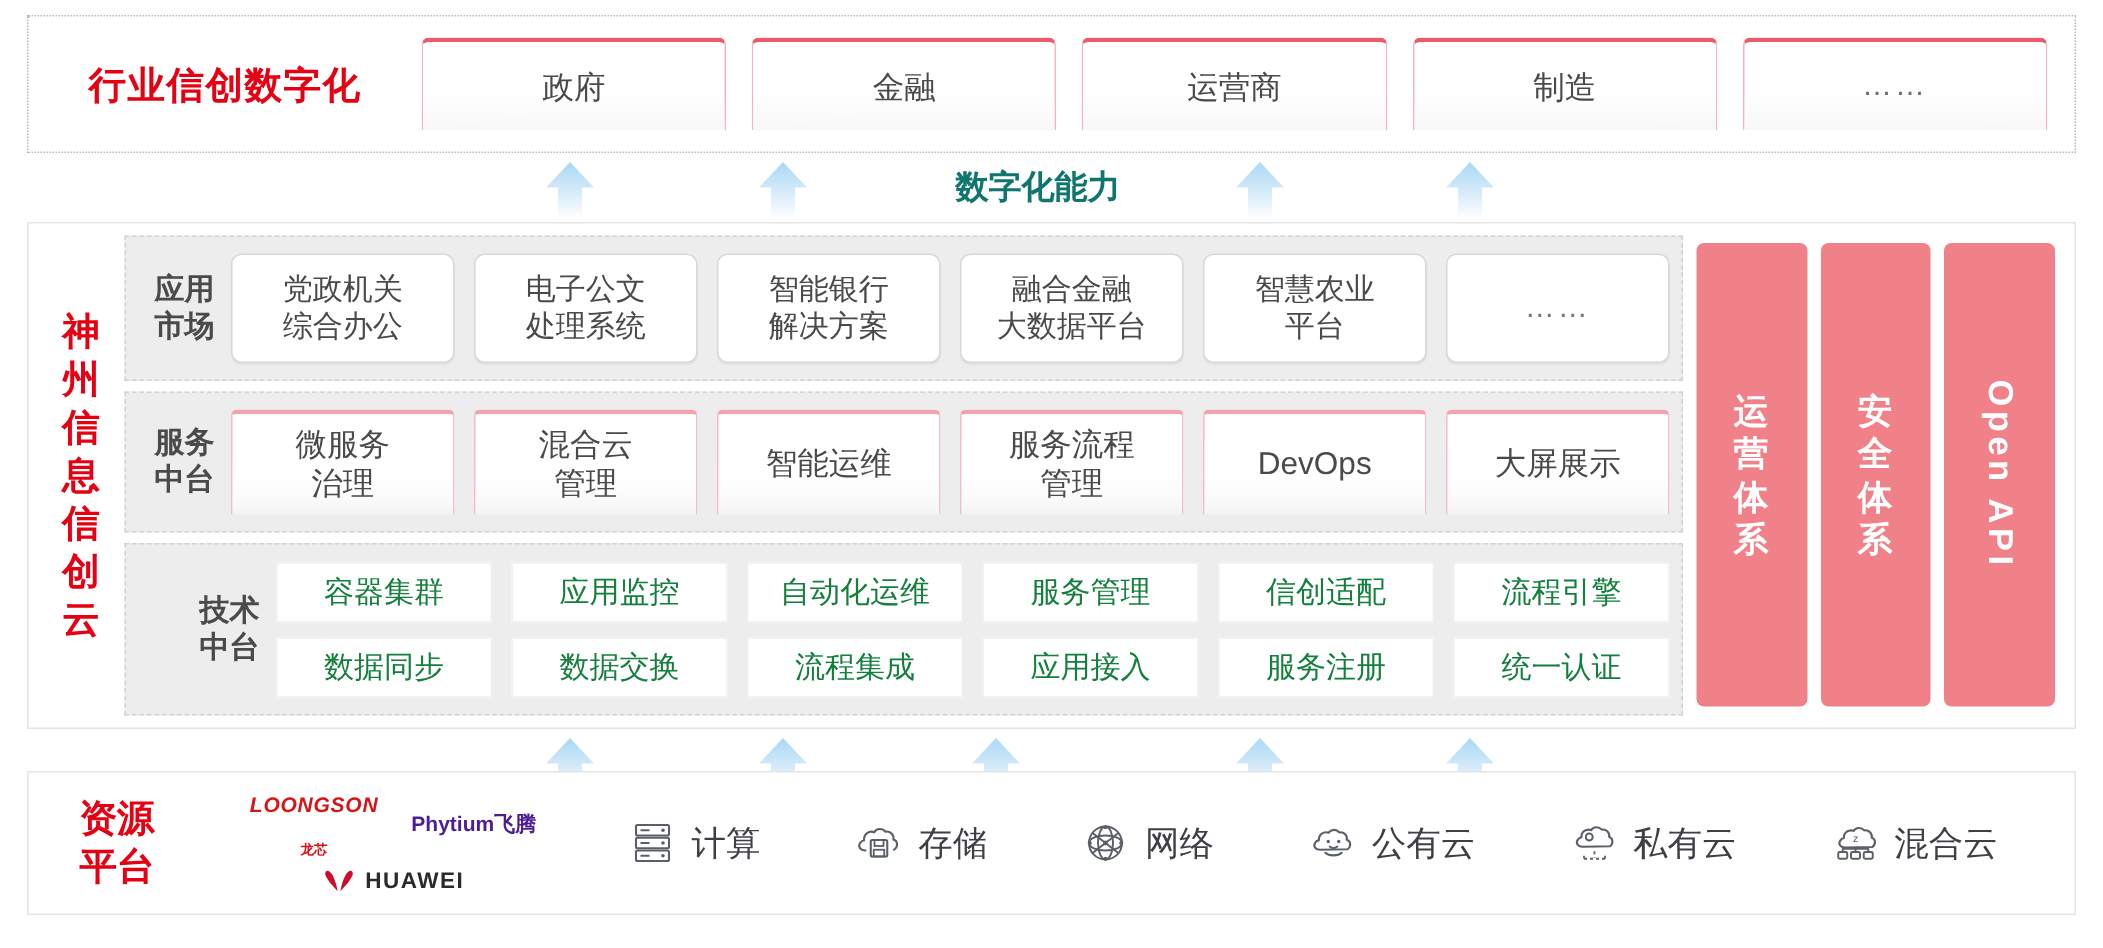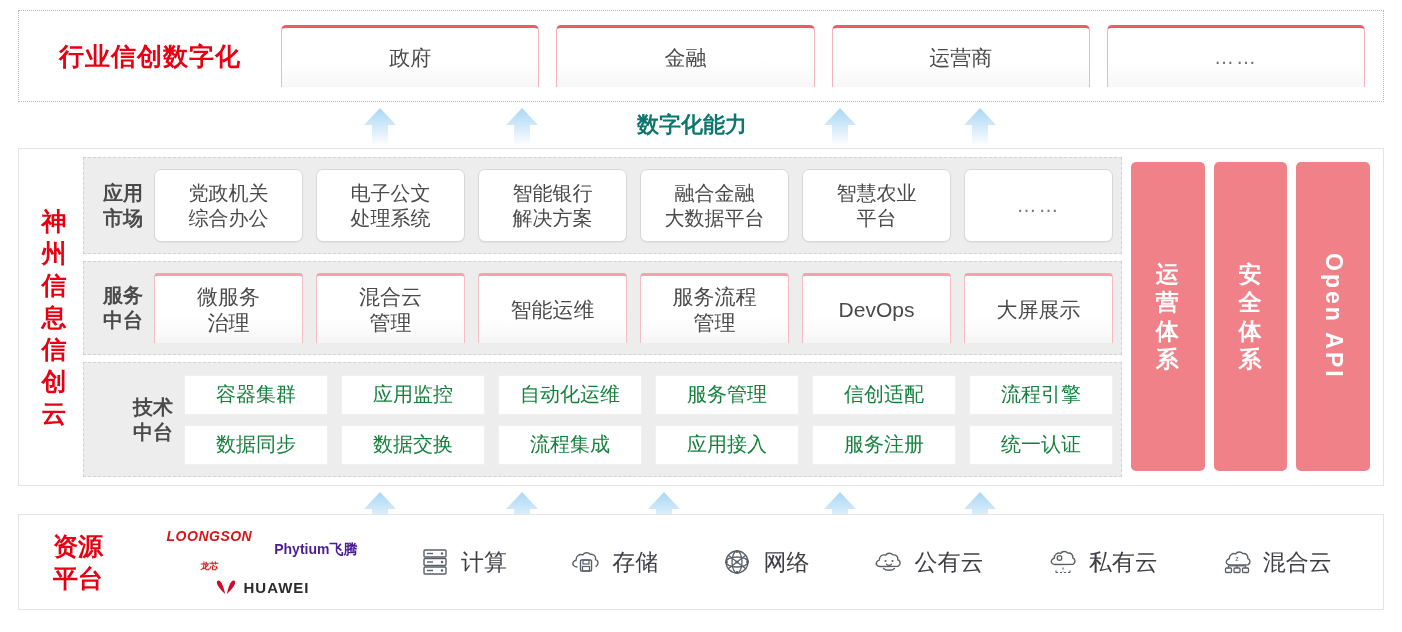--- a/index.html
+++ b/index.html
@@ -165,20 +165,23 @@
     <div class="industry-title">行业信创数字化</div>
     <div class="industry-boxes">
       <div class="ind-box">
           <span>政府</span>
         </div>
       <div class="ind-box">
           <span>金融</span>
         </div>
       <div class="ind-box">
           <span>运营商</span>
+        </div>
+      <div class="ind-box">
+          <span>制造</span>
         </div>
       <div class="ind-box">
           <span class="dots">……</span>
         </div>
     </div>
   </div>
 
   <div class="arrow-strip-top">
     <div class="cap-label">数字化能力</div>
     <div id="arrows-top">

